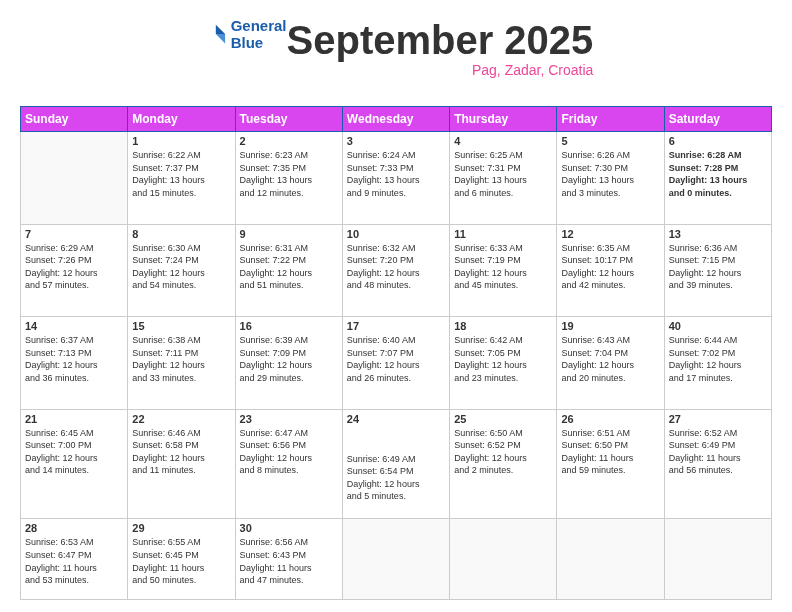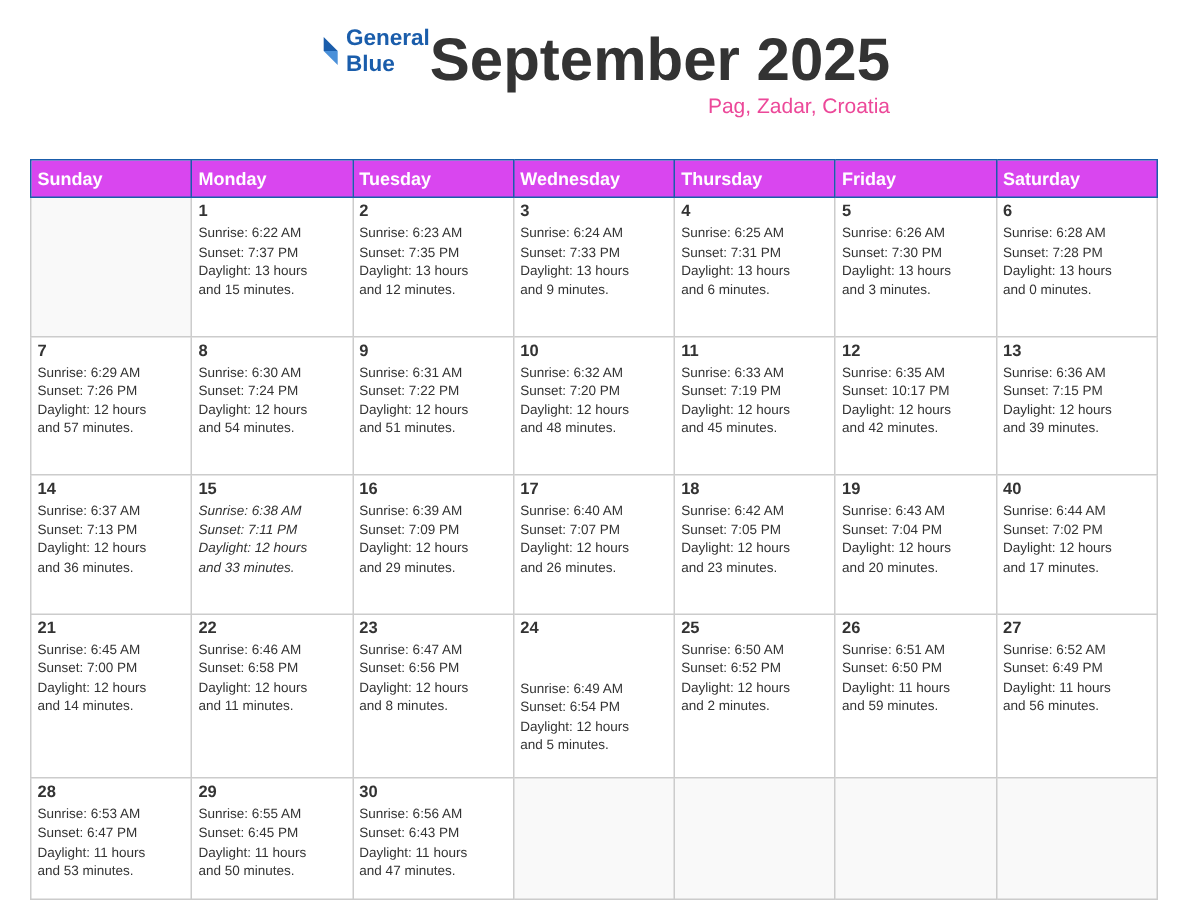--- a/index.html
+++ b/index.html
@@ -160,21 +160,21 @@
           </td>
           <td>
             <span class="day-num">5</span>
             <div class="day-info" style="white-space: pre-line;">Sunrise: 6:26 AM
 Sunset: 7:30 PM
 Daylight: 13 hours
 and 3 minutes.</div>
           </td>
           <td>
             <span class="day-num">6</span>
-            <div class="day-info" style="white-space: pre-line;">Sunrise: 6:28 AM
+            <div class="day-info" style="white-space: pre-line; font-weight: bold;">Sunrise: 6:28 AM
 Sunset: 7:28 PM
 Daylight: 13 hours
 and 0 minutes.</div>
           </td>
         </tr>
         <tr>
           <td>
             <span class="day-num">7</span>
             <div class="day-info" style="white-space: pre-line;">Sunrise: 6:29 AM
 Sunset: 7:26 PM
@@ -227,21 +227,21 @@
         <tr>
           <td>
             <span class="day-num">14</span>
             <div class="day-info" style="white-space: pre-line;">Sunrise: 6:37 AM
 Sunset: 7:13 PM
 Daylight: 12 hours
 and 36 minutes.</div>
           </td>
           <td>
             <span class="day-num">15</span>
-            <div class="day-info" style="white-space: pre-line; font-style: italic;">Sunrise: 6:38 AM
+            <div class="day-info" style="white-space: pre-line;">Sunrise: 6:38 AM
 Sunset: 7:11 PM
 Daylight: 12 hours
 and 33 minutes.</div>
           </td>
           <td>
             <span class="day-num">16</span>
             <div class="day-info" style="white-space: pre-line;">Sunrise: 6:39 AM
 Sunset: 7:09 PM
 Daylight: 12 hours
 and 29 minutes.</div>

